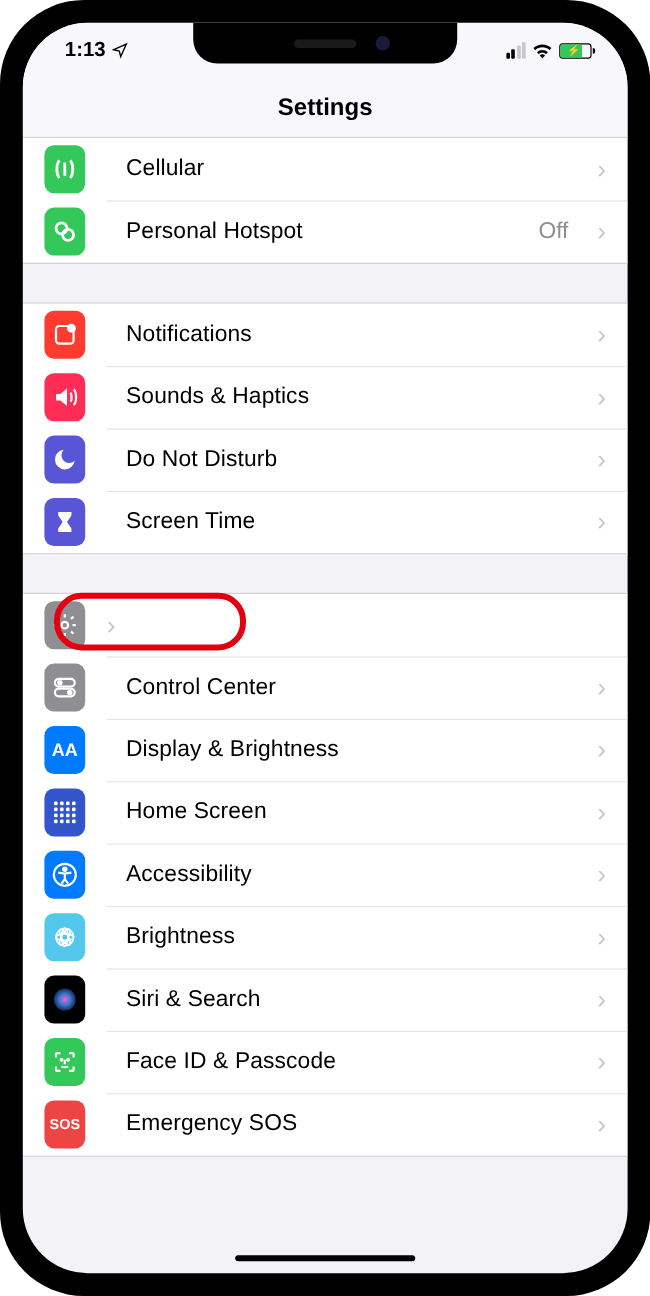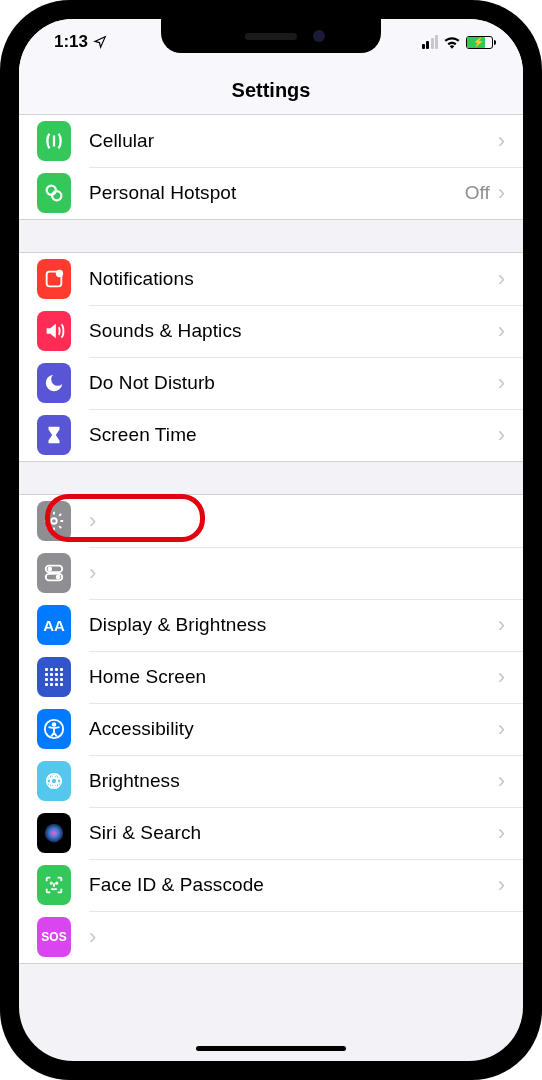--- a/index.html
+++ b/index.html
@@ -82,22 +82,22 @@
   .row + .row::before {
     content:''; position:absolute; top:0; left:70px; right:0; height:1px; background:#e5e5ea;
   }
   .icon-wrap {
     width:34px; height:40px; border-radius:8px;
     display:flex; justify-content:center; align-items:center;
     margin-right:18px;
     flex-shrink:0;
   }
   .icon-svg { width:22px; height:22px; }
-  .row-label { flex:1; font-size:19px; color:#000; letter-spacing:0.1px;}
-  .row-detail { font-size:19px; color:#8e8e93; margin-right:8px; }
+  .row-label { flex:1; font-size:19px; color:#000; letter-spacing:0.1px;margin-left:16px;}
+  .row-detail { font-size:19px; color:#8e8e93; margin-right:24px; }
   .chev { color:#c7c7cc; font-size:22px; font-weight:300; }
   .highlight-ring {
     position:absolute;
     border:5px solid #e3000f;
     border-radius:23px;
     width:160px; height:48px;
     left:26px; top:-1px;
     pointer-events:none;
     z-index:10;
   }
@@ -231,20 +231,21 @@
         </div>
         <div class="row">
           <div class="icon-wrap" style="background:#8e8e93">
             <svg class="icon-svg" viewBox="0 0 24 24" fill="#fff">
                 <rect x="3" y="4" width="18" height="7" rx="3.5" fill="none" stroke="#fff" stroke-width="2"></rect>
                 <circle cx="7.5" cy="7.5" r="2.5"></circle>
                 <rect x="3" y="13" width="18" height="7" rx="3.5" fill="none" stroke="#fff" stroke-width="2"></rect>
                 <circle cx="16.5" cy="16.5" r="2.5"></circle>
               </svg>
           </div>
+          <div class="row-label">Control Center</div>
           <span class="chev">›</span>
         </div>
         <div class="row">
           <div class="icon-wrap" style="background:#007aff">
             <span style="color:#fff;font-weight:700;font-size:15px">AA</span>
           </div>
           <div class="row-label">Display &amp; Brightness</div>
           <span class="chev">›</span>
         </div>
         <div class="row">
@@ -317,23 +318,24 @@
                 <path d="M4 8V5a1 1 0 011-1h3M20 8V5a1 1 0 00-1-1h-3M4 16v3a1 1 0 001 1h3M20 16v3a1 1 0 01-1 1h-3"></path>
                 <circle cx="9" cy="10" r="0.8" fill="#fff"></circle>
                 <circle cx="15" cy="10" r="0.8" fill="#fff"></circle>
                 <path d="M12 10v3h-1M9 16c1 1 5 1 6 0"></path>
               </svg>
           </div>
           <div class="row-label">Face ID &amp; Passcode</div>
           <span class="chev">›</span>
         </div>
         <div class="row">
-          <div class="icon-wrap" style="background:#d946ef">
+          <div class="icon-wrap" style="background:#ef4444">
             <span style="color:#fff;font-weight:700;font-size:12px">SOS</span>
           </div>
+          <div class="row-label">Emergency SOS</div>
           <span class="chev">›</span>
         </div>
       </div>
 
     </div>
 
     <div class="home-indicator"></div>
   </div>
 </div>
 

